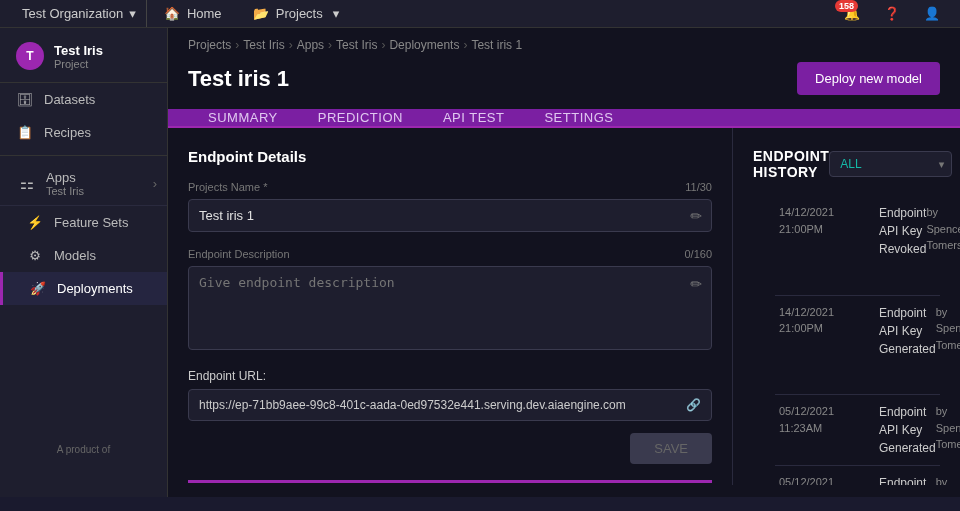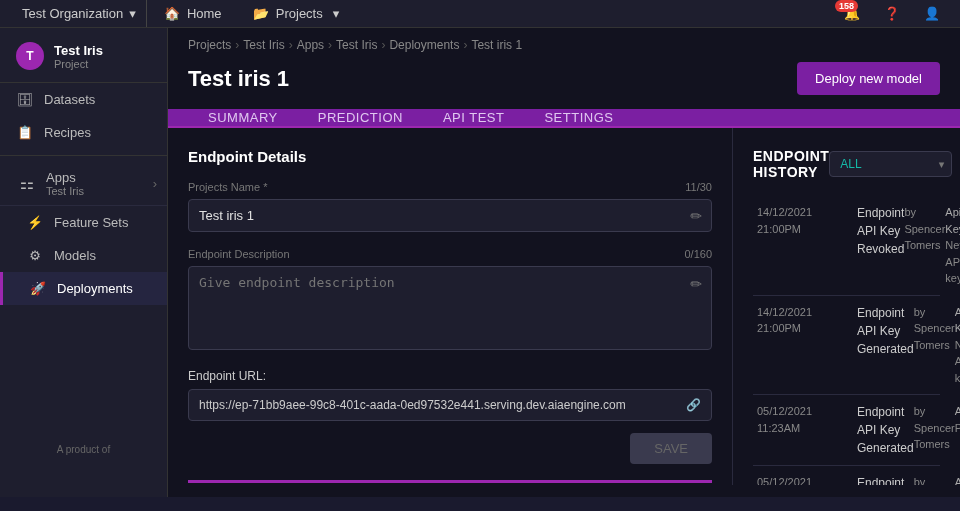--- a/index.html
+++ b/index.html
@@ -160,20 +160,21 @@
       position: absolute; right: 8px; top: 50%; transform: translateY(-50%);
       color: #777; font-size: 11px; pointer-events: none;
     }
 
     
     .history-table { width: 100%; }
     .history-row {
       display: grid; grid-template-columns: 100px 1fr 1fr 1fr;
       padding: 8px 4px; border-bottom: 1px solid #2a2a3e; align-items: start;
       font-size: 12px;
+      margin-left: 22px;
     }
     .history-row:last-child { border-bottom: none; }
     .history-date { color: #888; font-size: 11px; line-height: 1.5; }
     .history-event { color: #ccc; font-size: 12px; line-height: 1.5; }
     .history-by { color: #888; font-size: 11px; line-height: 1.5; }
     .history-meta { color: #888; font-size: 11px; line-height: 1.5; }
     .history-meta-key { color: #aaa; font-size: 11px; }
     .history-meta-val { color: #888; font-size: 11px; }
   </style>
 </head>

